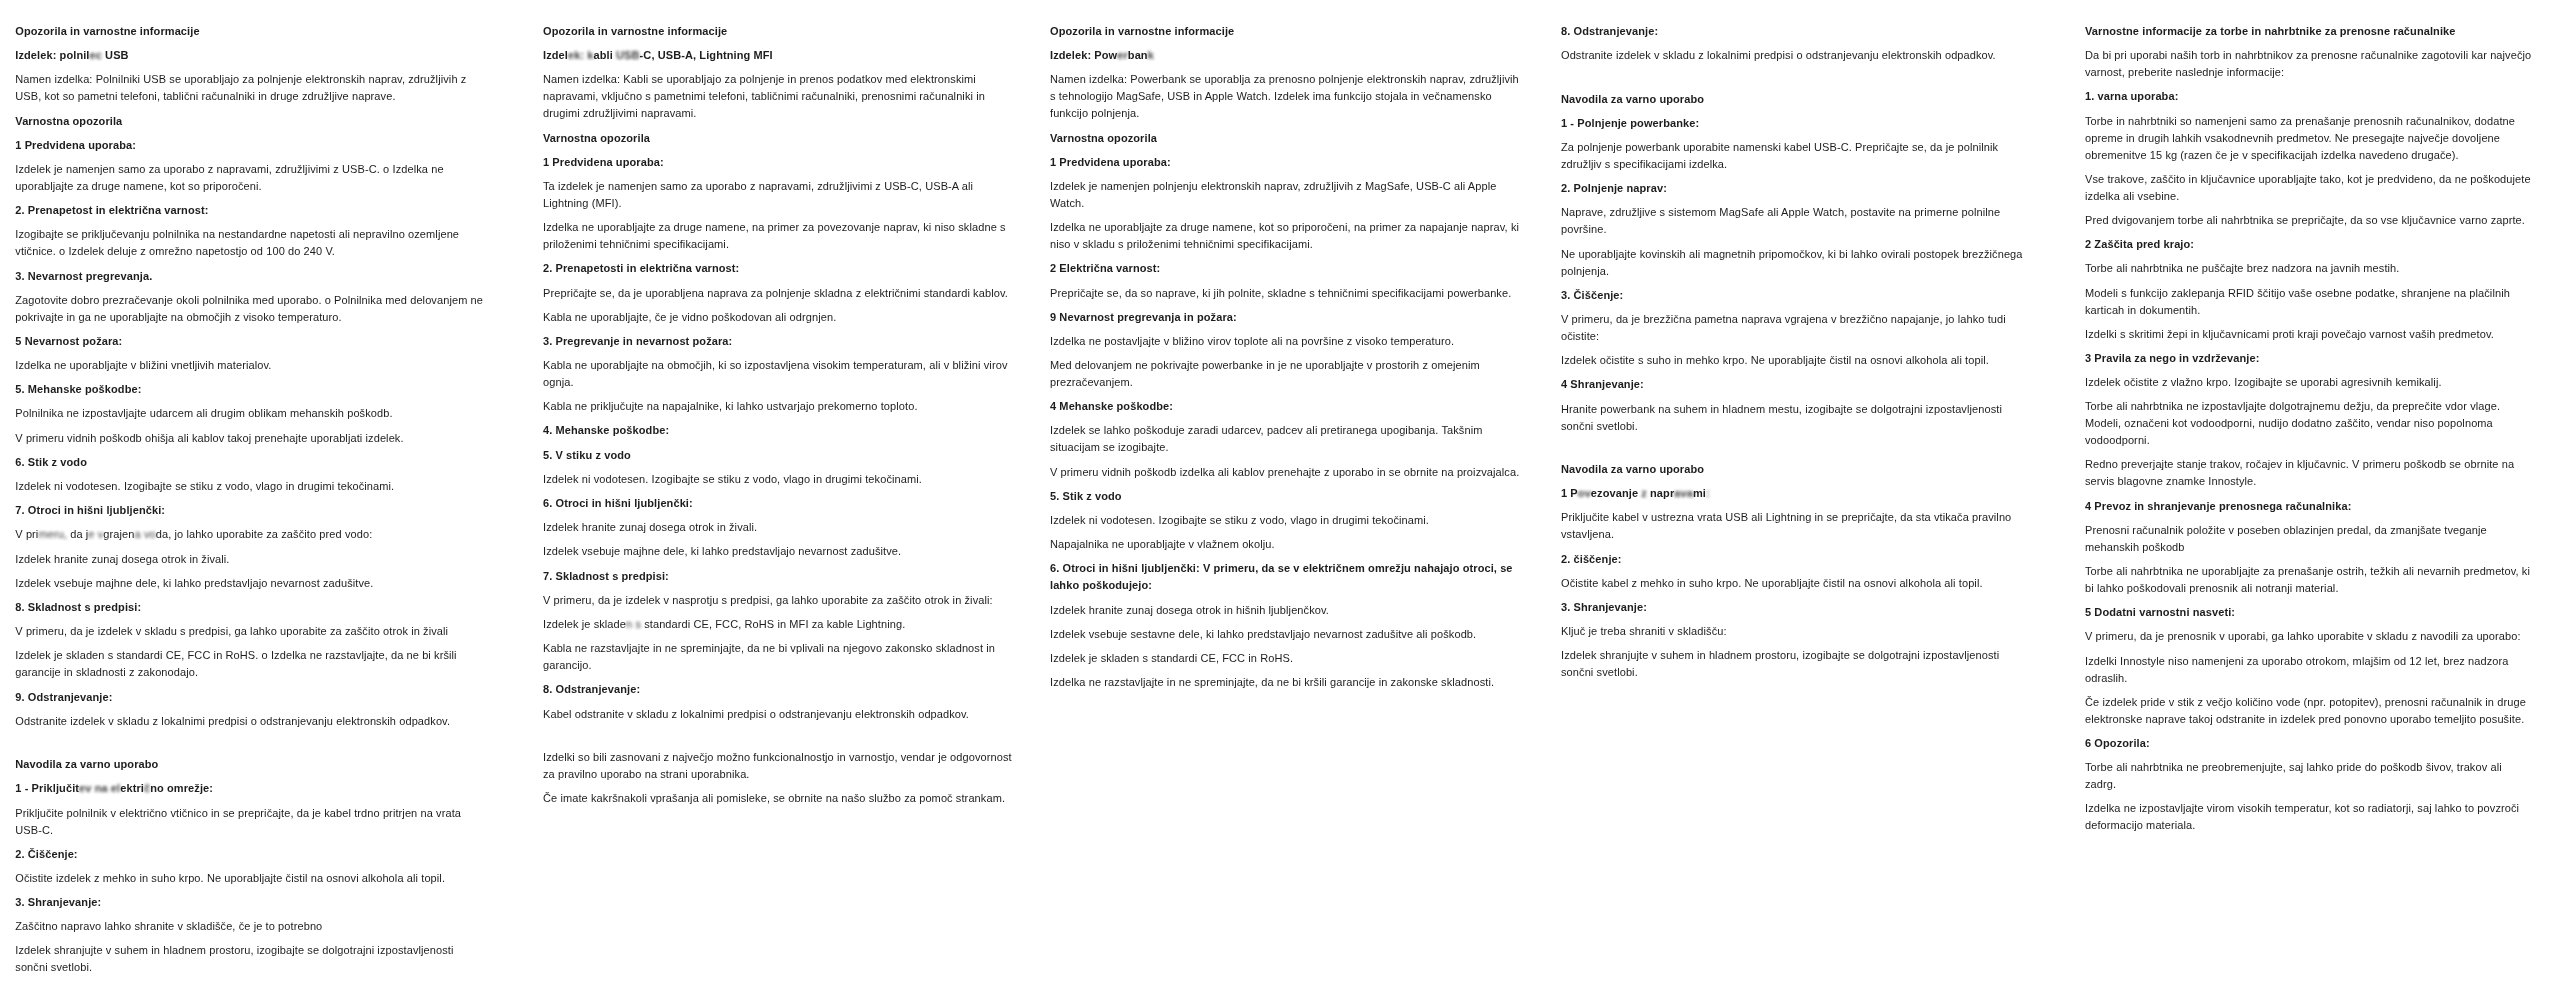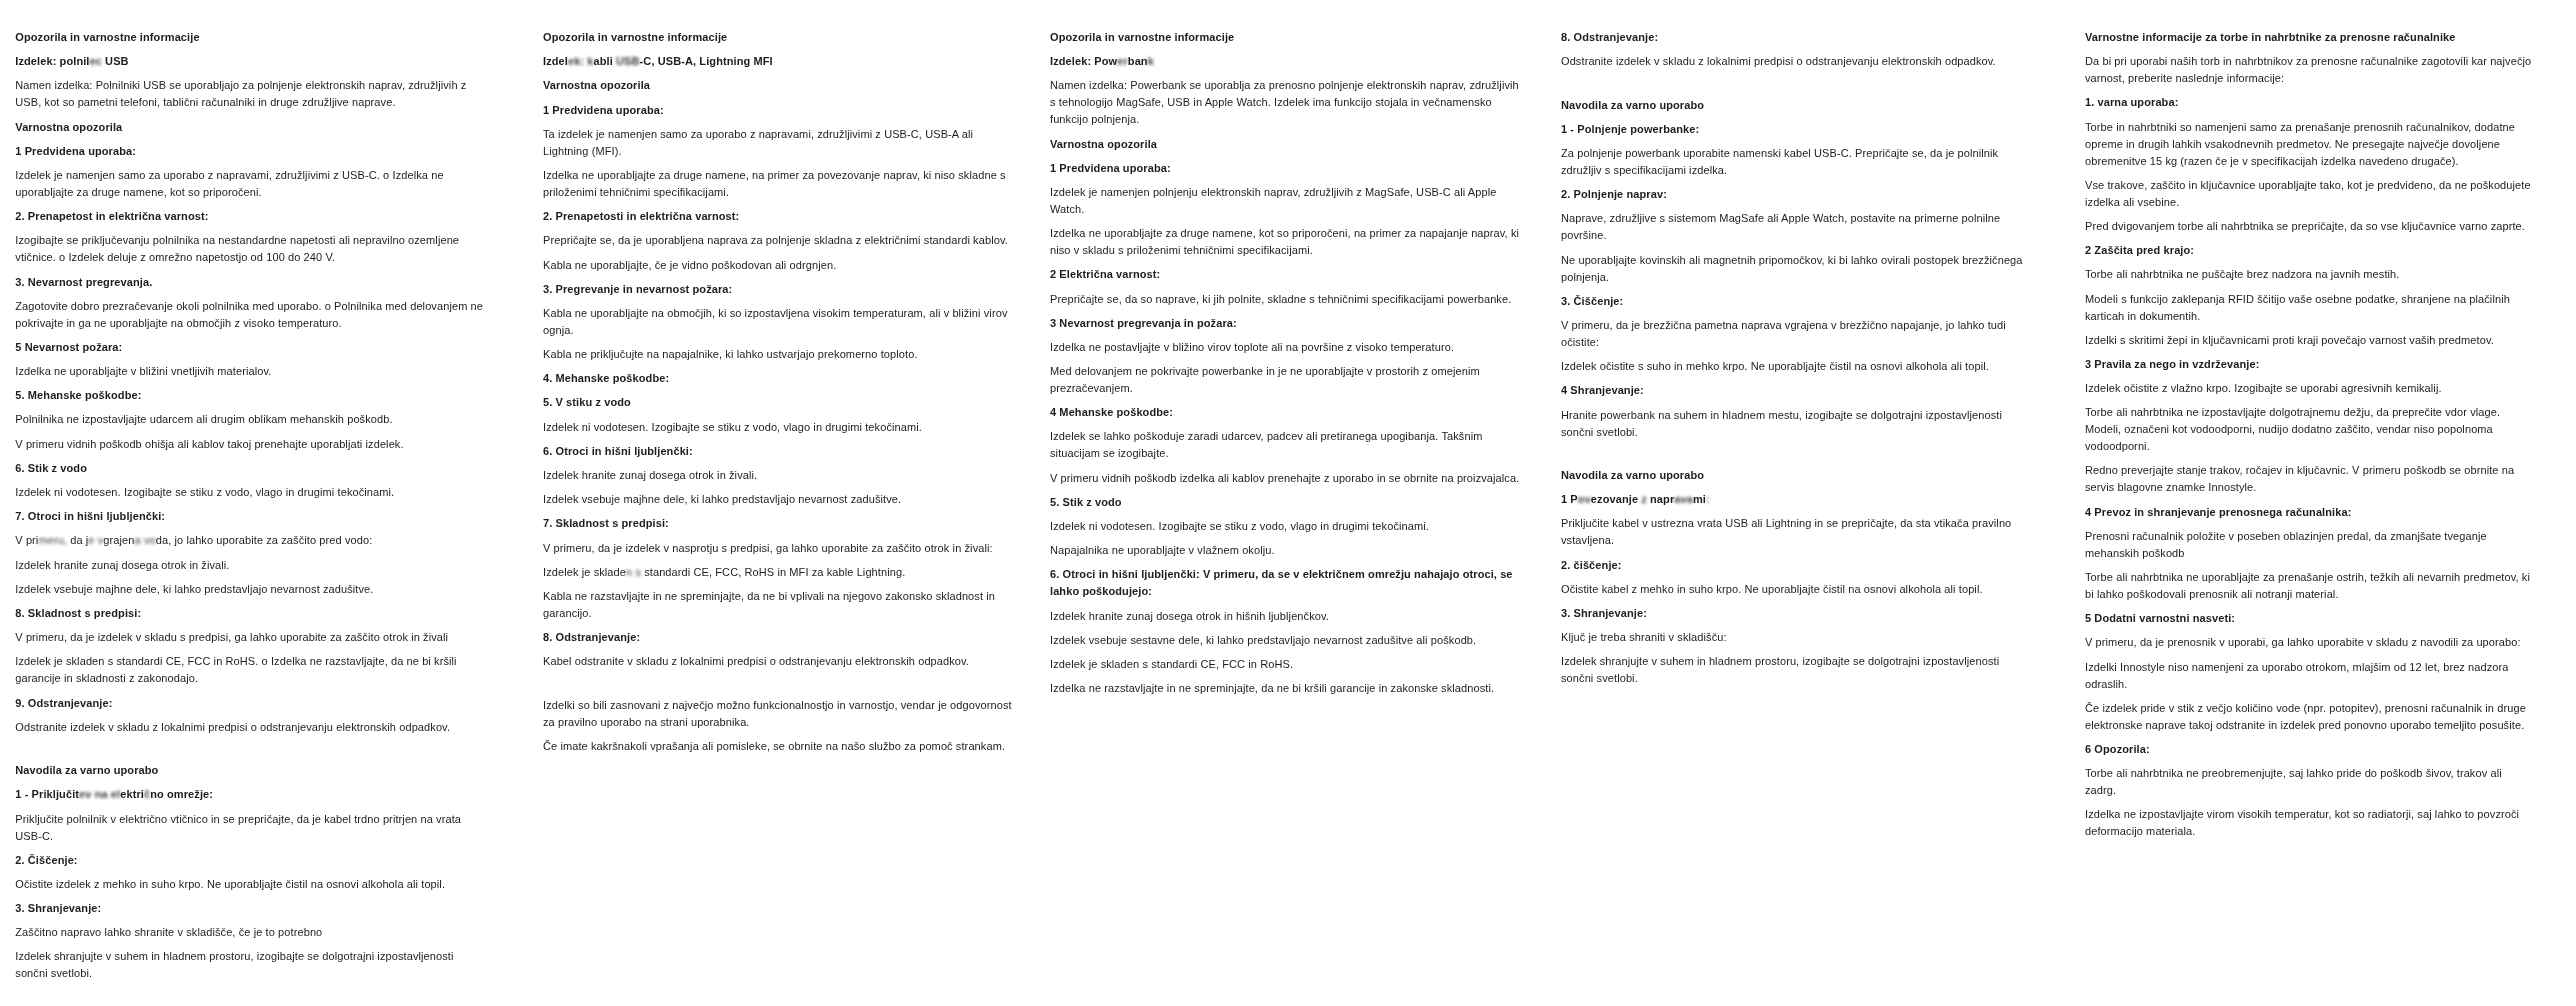--- a/index.html
+++ b/index.html
@@ -13,21 +13,21 @@
     color: #1d1d1f;
   }
   .page {
     position: relative;
     width: 2576px;
     height: 1006px;
     background: #ffffff;
   }
   .col {
     position: absolute;
-    top: 29px;
+    top: 23px;
     width: 471px;
   }
   #col1 { left: 15.3px; }
   #col2 { left: 543px; }
   #col3 { left: 1050px; }
   #col4 { left: 1561px; }
   #col5 { left: 2085px; width: 451px; }
   .col p {
     margin: 0 0 7.2px 0;
     font-size: 11px;
@@ -79,20 +79,21 @@
       <p class="bd"><span>Priključite polnilnik v električno vtičnico in se prepričajte, da je kabel trdno pritrjen na vrata USB-C.</span></p>
       <p class="hd"><span>2. Čiščenje:</span></p>
       <p class="bd"><span>Očistite izdelek z mehko in suho krpo. Ne uporabljajte čistil na osnovi alkohola ali topil.</span></p>
       <p class="hd"><span>3. Shranjevanje:</span></p>
       <p class="bd"><span>Zaščitno napravo lahko shranite v skladišče, če je to potrebno</span></p>
       <p class="bd"><span>Izdelek shranjujte v suhem in hladnem prostoru, izogibajte se dolgotrajni izpostavljenosti sončni svetlobi.</span></p>
     </div>
   <div class="col" id="col2">
       <p class="hd"><span>Opozorila in varnostne informacije</span></p>
       <p class="hd"><span>Izdel</span><span class="smudge">ek: k</span><span>abli </span><span class="smudge">USB</span><span>-C, USB-A, Lightning MFI</span></p>
+      <p class="bd"><span>Namen izdelka: Kabli se uporabljajo za polnjenje in prenos podatkov med elektronskimi napravami, vključno s pametnimi telefoni, tabličnimi računalniki, prenosnimi računalniki in drugimi združljivimi napravami.</span></p>
       <p class="hd"><span>Varnostna opozorila</span></p>
       <p class="hd"><span>1 Predvidena uporaba:</span></p>
       <p class="bd"><span>Ta izdelek je namenjen samo za uporabo z napravami, združljivimi z USB-C, USB-A ali Lightning (MFI).</span></p>
       <p class="bd"><span>Izdelka ne uporabljajte za druge namene, na primer za povezovanje naprav, ki niso skladne s priloženimi tehničnimi specifikacijami.</span></p>
       <p class="hd"><span>2. Prenapetosti in električna varnost:</span></p>
       <p class="bd"><span>Prepričajte se, da je uporabljena naprava za polnjenje skladna z električnimi standardi kablov.</span></p>
       <p class="bd"><span>Kabla ne uporabljajte, če je vidno poškodovan ali odrgnjen.</span></p>
       <p class="hd"><span>3. Pregrevanje in nevarnost požara:</span></p>
       <p class="bd"><span>Kabla ne uporabljajte na območjih, ki so izpostavljena visokim temperaturam, ali v bližini virov ognja.</span></p>
       <p class="bd"><span>Kabla ne priključujte na napajalnike, ki lahko ustvarjajo prekomerno toploto.</span></p>
@@ -115,21 +116,21 @@
   <div class="col" id="col3">
       <p class="hd"><span>Opozorila in varnostne informacije</span></p>
       <p class="hd"><span>Izdelek: Pow</span><span class="smudge">er</span><span>ban</span><span class="smudge">k</span></p>
       <p class="bd"><span>Namen izdelka: Powerbank se uporablja za prenosno polnjenje elektronskih naprav, združljivih s tehnologijo MagSafe, USB in Apple Watch. Izdelek ima funkcijo stojala in večnamensko funkcijo polnjenja.</span></p>
       <p class="hd"><span>Varnostna opozorila</span></p>
       <p class="hd"><span>1 Predvidena uporaba:</span></p>
       <p class="bd"><span>Izdelek je namenjen polnjenju elektronskih naprav, združljivih z MagSafe, USB-C ali Apple Watch.</span></p>
       <p class="bd"><span>Izdelka ne uporabljajte za druge namene, kot so priporočeni, na primer za napajanje naprav, ki niso v skladu s priloženimi tehničnimi specifikacijami.</span></p>
       <p class="hd"><span>2 Električna varnost:</span></p>
       <p class="bd"><span>Prepričajte se, da so naprave, ki jih polnite, skladne s tehničnimi specifikacijami powerbanke.</span></p>
-      <p class="hd"><span>3 Nevarnost pregrevanja in požara:</span></p>
+      <p class="hd"><span>9 Nevarnost pregrevanja in požara:</span></p>
       <p class="bd"><span>Izdelka ne postavljajte v bližino virov toplote ali na površine z visoko temperaturo.</span></p>
       <p class="bd"><span>Med delovanjem ne pokrivajte powerbanke in je ne uporabljajte v prostorih z omejenim prezračevanjem.</span></p>
       <p class="hd"><span>4 Mehanske poškodbe:</span></p>
       <p class="bd"><span>Izdelek se lahko poškoduje zaradi udarcev, padcev ali pretiranega upogibanja. Takšnim situacijam se izogibajte.</span></p>
       <p class="bd"><span>V primeru vidnih poškodb izdelka ali kablov prenehajte z uporabo in se obrnite na proizvajalca.</span></p>
       <p class="hd"><span>5. Stik z vodo</span></p>
       <p class="bd"><span>Izdelek ni vodotesen. Izogibajte se stiku z vodo, vlago in drugimi tekočinami.</span></p>
       <p class="bd"><span>Napajalnika ne uporabljajte v vlažnem okolju.</span></p>
       <p class="hd"><span>6. Otroci in hišni ljubljenčki: V primeru, da se v električnem omrežju nahajajo otroci, se lahko poškodujejo:</span></p>
       <p class="bd"><span>Izdelek hranite zunaj dosega otrok in hišnih ljubljenčkov.</span></p>

